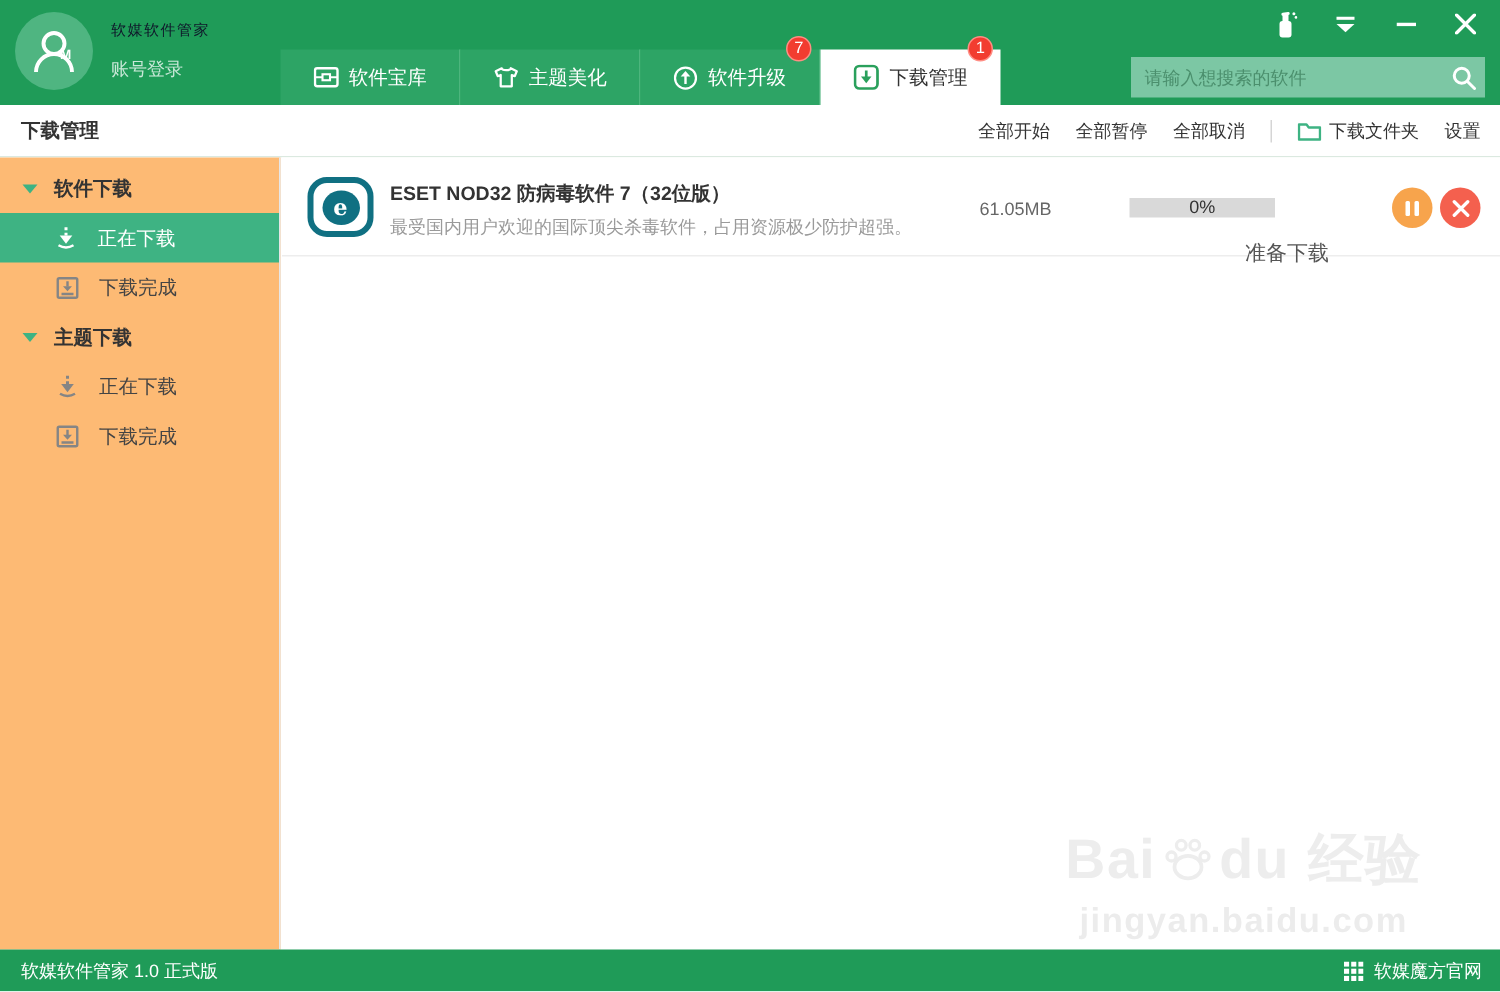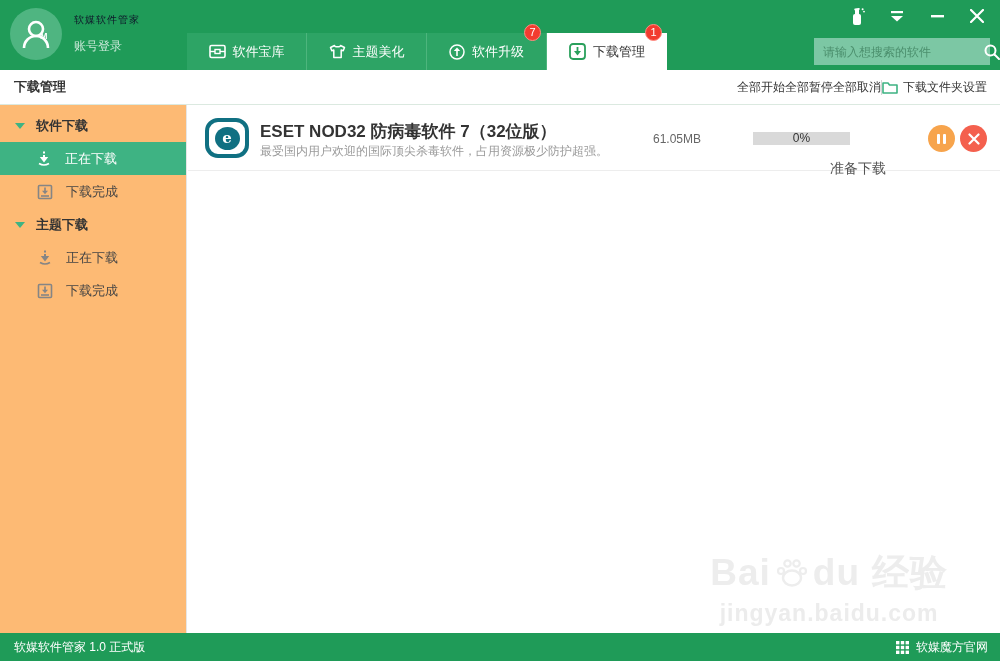--- a/index.html
+++ b/index.html
@@ -21,33 +21,33 @@
   .tab { width:120px; height:37px; background:#2da465; border-right:1px solid #4db57d;
          display:flex; align-items:center; justify-content:center; gap:7px;
          color:#fff; font-size:13px; position:relative; cursor:pointer; }
   .tab svg { color:#fff; }
   .tab.active { background:#fff; color:#333; border-right:none; }
   .tab.active svg { color:#2aa05c; }
   .badge { position:absolute; top:-9px; right:5px; min-width:17px; height:17px; padding:0 4px;
            background:#f23c30; border:1px solid #ff8d84; border-radius:9px;
            color:#fff; font-size:11px; line-height:15px; text-align:center; }
 
-  .search-box { position:absolute; right:10px; bottom:5px; width:176px; height:27px;
+  .search-box { position:absolute; right:10px; bottom:5px; width:236px; height:27px;
                 background:#7cc7a4; display:flex; align-items:center; }
   .search-box input { flex:1; height:100%; background:transparent; border:none; outline:none;
                       padding:0 6px 0 9px; font-size:12px; color:#235c42;
                       font-family:"Liberation Sans","DejaVu Sans",sans-serif; }
   .search-box input::placeholder { color:#4b8f6d; opacity:1; }
   .search-icon-wrap { width:28px; display:flex; align-items:center; justify-content:center; cursor:pointer; }
 
   
   .toolbar { position:absolute; top:70px; left:0; right:0; height:35px; background:#fff;
              border-bottom:1px solid #dbe9e0; display:flex; align-items:center; }
   .toolbar-title { font-size:13px; font-weight:bold; color:#333; margin-left:14px; }
-  .toolbar-right { margin-left:auto; display:flex; align-items:center; margin-right:13px;
+  .toolbar-right { margin-left:auto; display:flex; align-items:center; gap:17px; margin-right:13px;
                    font-size:12px; color:#333; }
   .tb-link { cursor:pointer; display:flex; align-items:center; gap:5px; }
   .vdiv { width:1px; height:15px; background:#d5d5d5; }
 
   
   .bodywrap { position:absolute; top:105px; bottom:28px; left:0; right:0; background:#fff; }
   .sidebar { position:absolute; top:0; bottom:0; left:0; width:187px; background:#fdba74;
              border-right:1px solid #e6e6e6; padding-top:4px; }
   .group-header { height:33px; display:flex; align-items:center; padding-left:15px; gap:11px;
                   font-size:13px; font-weight:bold; color:#333; cursor:pointer; }
@@ -60,21 +60,21 @@
   .side-item.selected svg { color:#fff; }
 
   .main { position:absolute; left:188px; top:0; right:0; bottom:0; }
   .download-row { position:relative; height:66px; border-bottom:1px solid #ededed; background:#fff; }
   .eset-logo { position:absolute; left:17px; top:13px; width:44px; height:40px;
                border:4px solid #107082; border-radius:13px;
                display:flex; align-items:center; justify-content:center; }
   .eset-circle { width:25px; height:23px; background:#107082; border-radius:50%;
                  display:flex; align-items:center; justify-content:center;
                  color:#fff; font-size:15px; font-weight:bold; font-family:"DejaVu Serif",serif; }
-  .dl-title { position:absolute; left:72px; top:15px; font-size:17px; font-weight:bold; color:#333; }
+  .dl-title { position:absolute; left:72px; top:15px; font-size:13px; font-weight:bold; color:#333; }
   .dl-desc  { position:absolute; left:72px; top:38px; font-size:12px; color:#9a9a9a; }
   .dl-size  { position:absolute; left:465px; top:27px; font-size:12px; color:#666; }
   .progress { position:absolute; left:565px; top:27px; width:97px; height:13px; background:#d9d9d9; }
   .progress-fill { height:100%; width:0%; background:#3eb383; }
   .progress-label { position:absolute; inset:0; text-align:center; font-size:12px; line-height:13px; color:#333; }
   .dl-status { position:absolute; left:642px; top:26px; font-size:14px; color:#555;margin-top:29px; }
   .round-btn { position:absolute; top:20px; width:27px; height:27px; border-radius:50%;
                display:flex; align-items:center; justify-content:center; cursor:pointer; }
   .btn-pause { left:740px; background:#f7a44c; gap:3px; }
   .btn-pause span { width:3px; height:10px; background:#fff; border-radius:1px; }

